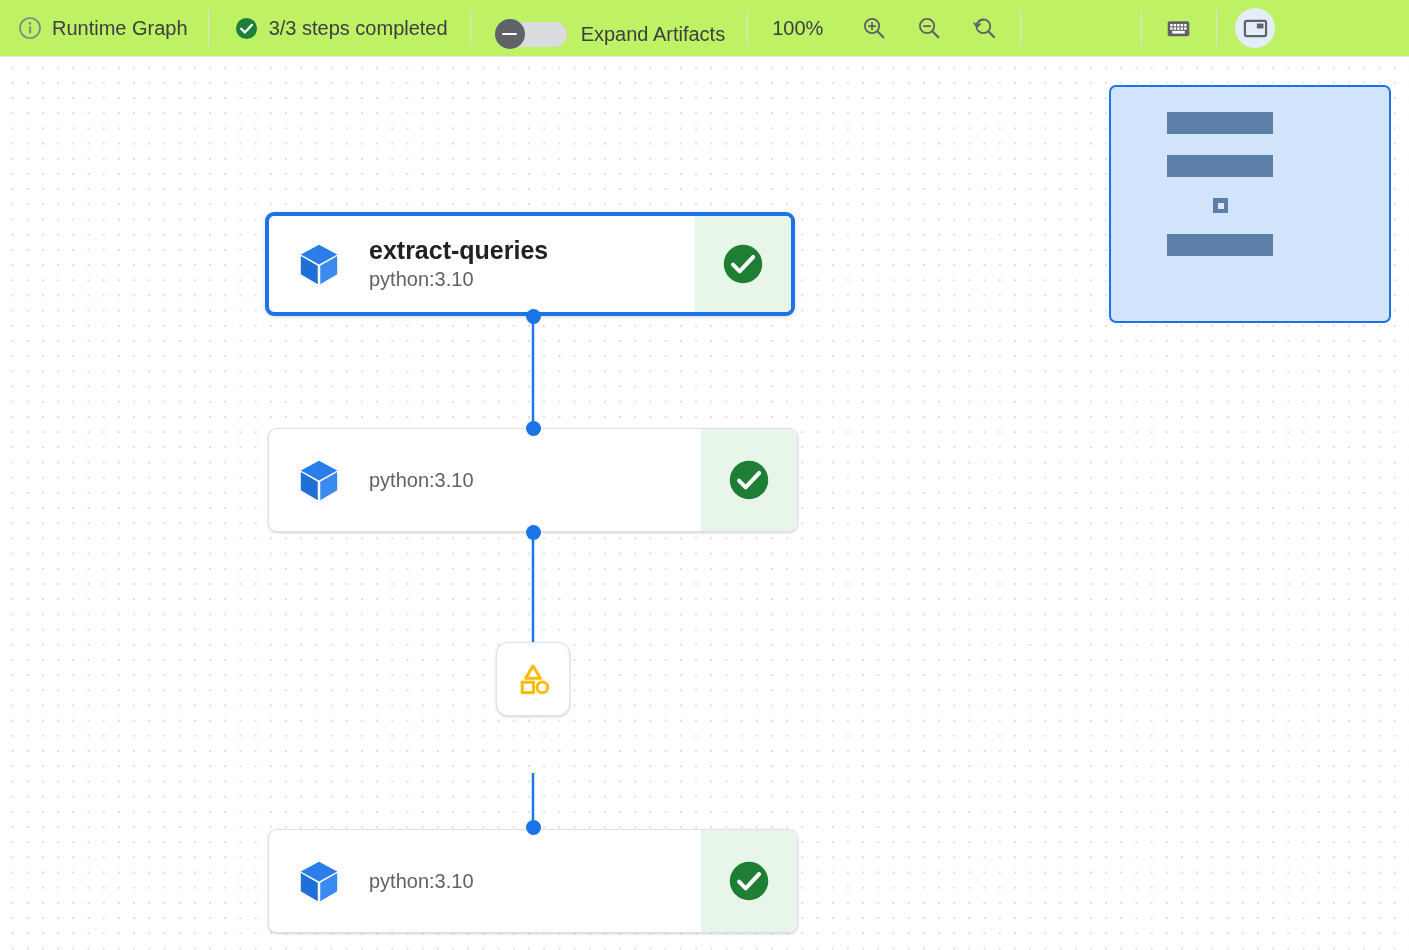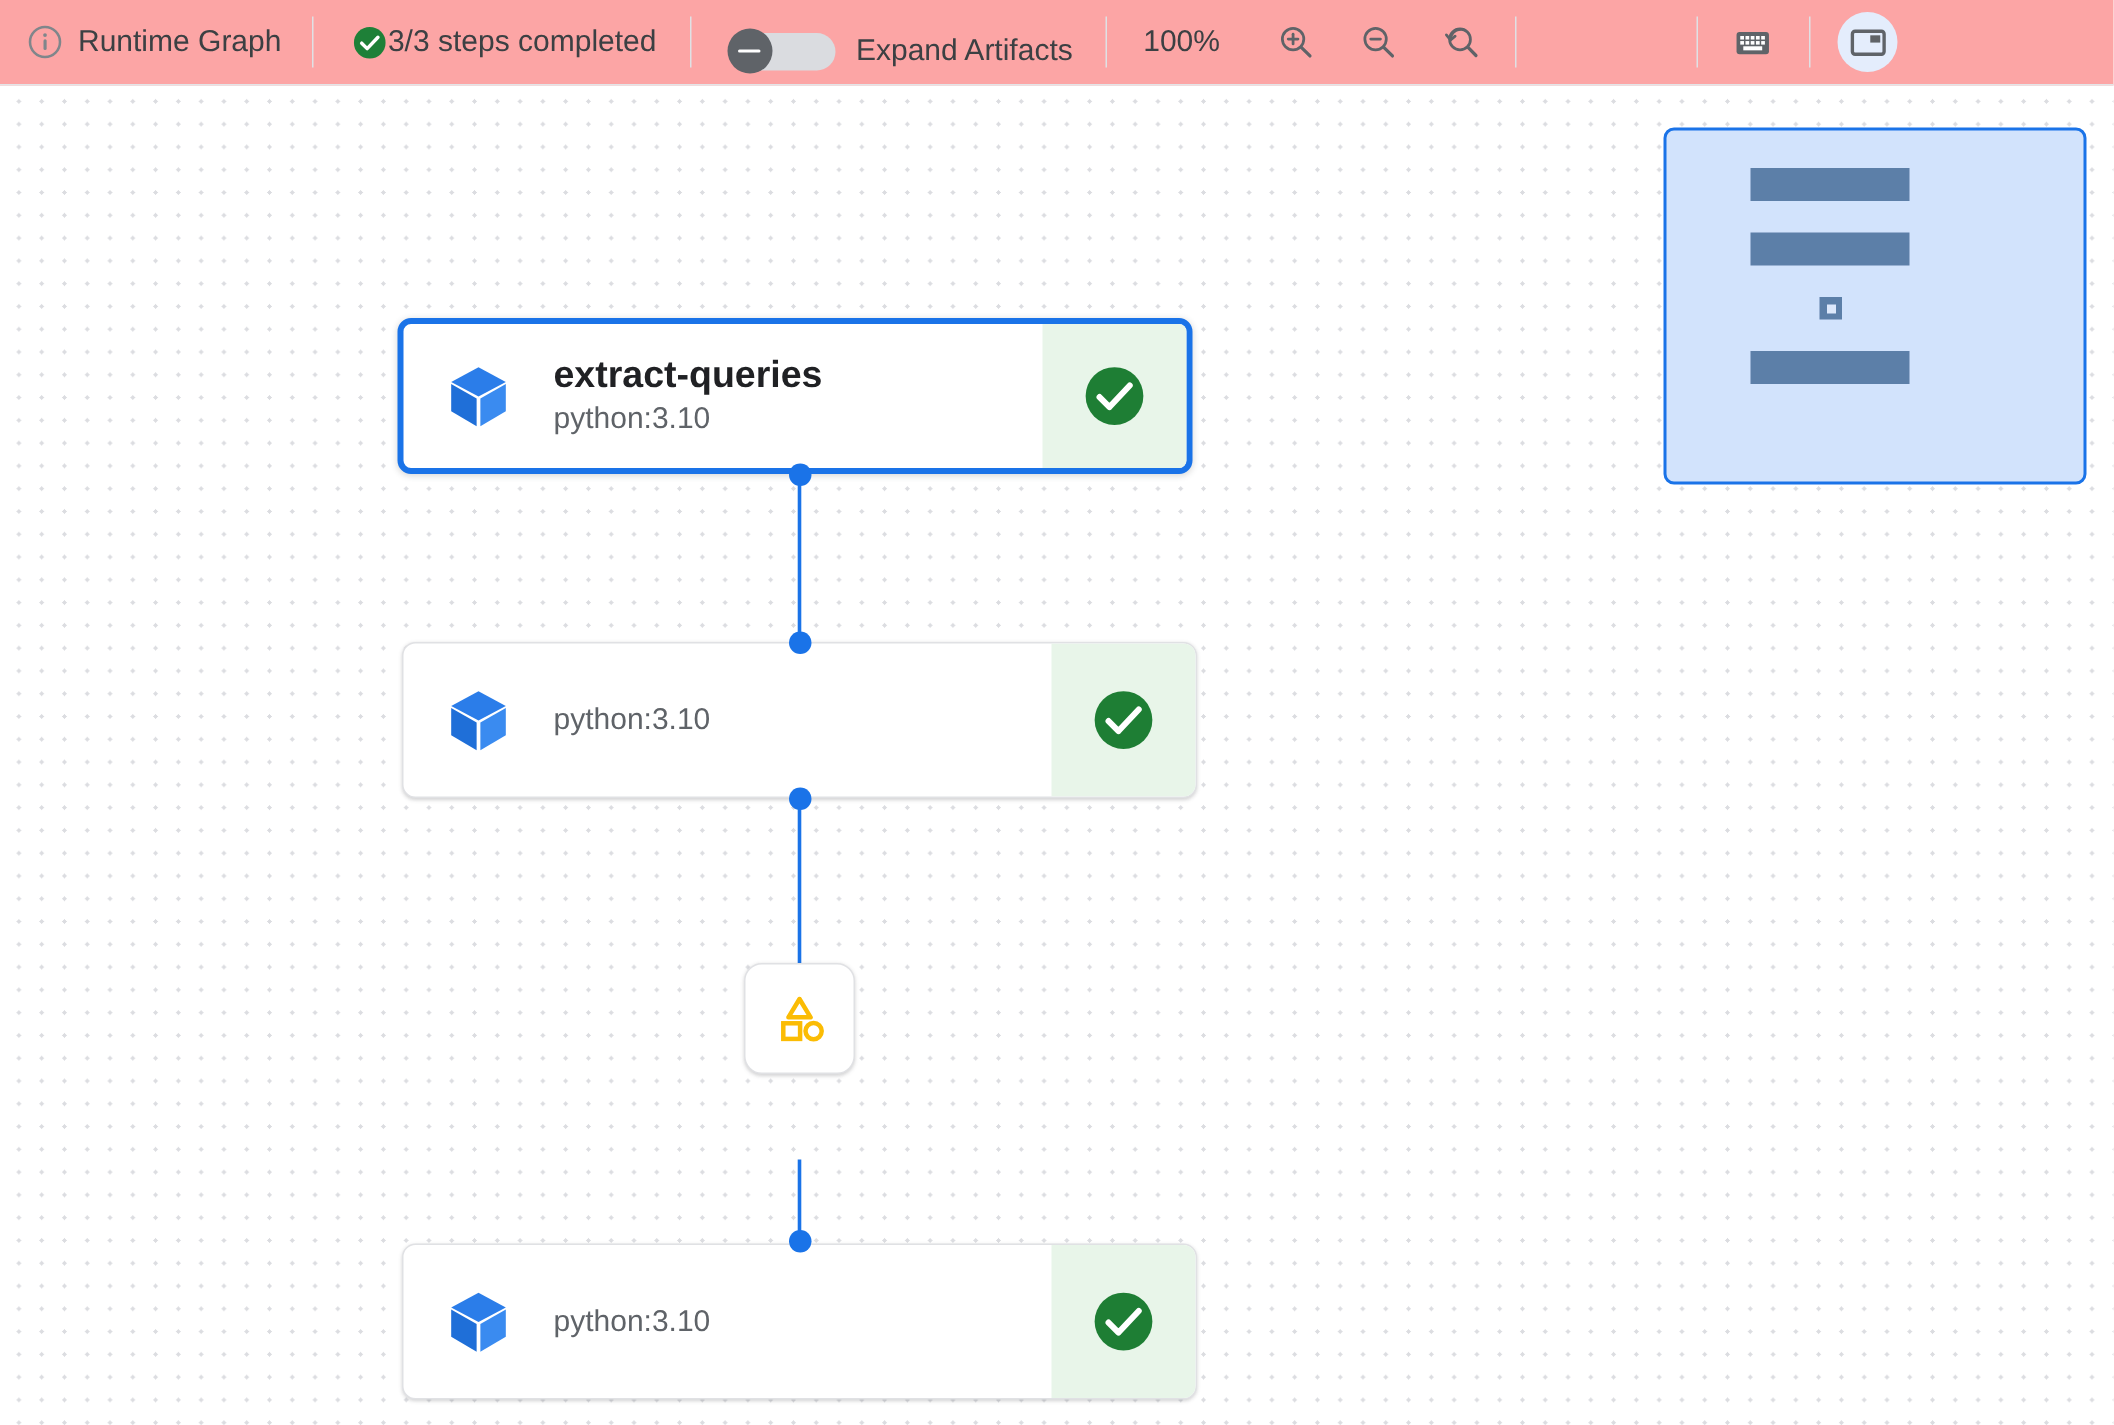--- a/index.html
+++ b/index.html
@@ -11,21 +11,21 @@
     font-family: "Liberation Sans", sans-serif;
     background: #ffffff;
   }
 
   
   #toolbar {
     position: absolute;
     left: 0; top: 0;
     width: 1409px;
     height: 57px;
-    background: #fca5a5;
+    background: #bef264;
     border-bottom: 1px solid #e3e5e8;
     display: flex;
     align-items: center;
     z-index: 20;
   }
 
   .tb-group {
     display: flex;
     align-items: center;
     height: 100%;
@@ -48,21 +48,21 @@
   #title-text {
     font-size: 20px;
     color: #3c4043;
     white-space: nowrap;
   }
 
   
   #grp-steps {
     padding-left: 26px;
     padding-right: 22px;
-    gap: 1px;
+    gap: 11px;
   }
   .check-sm { width: 23px; height: 23px; flex: 0 0 23px; display:block; }
   #steps-text {
     font-size: 20px;
     color: #3c4043;
     white-space: nowrap;
   }
 
   
   #grp-toggle {

